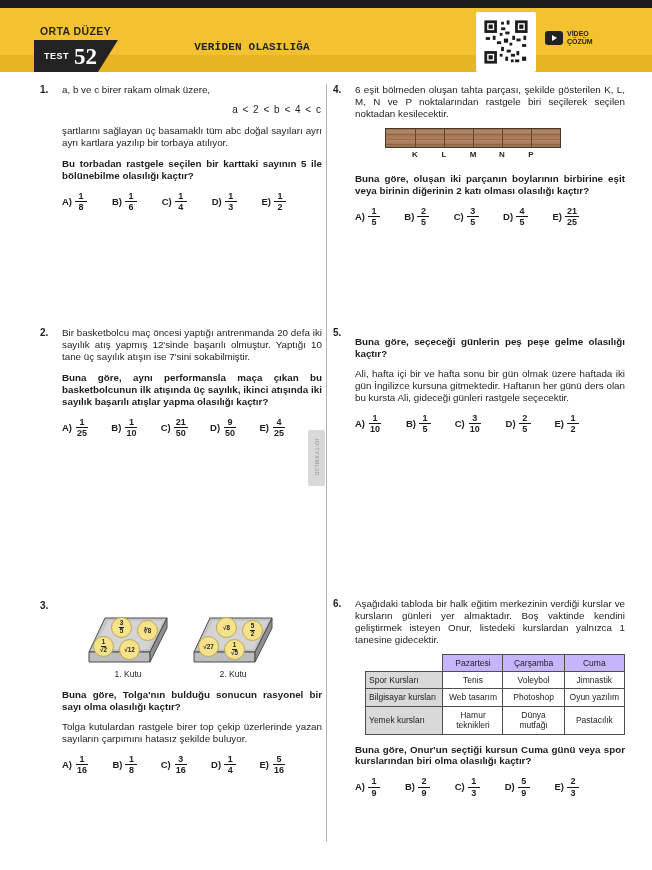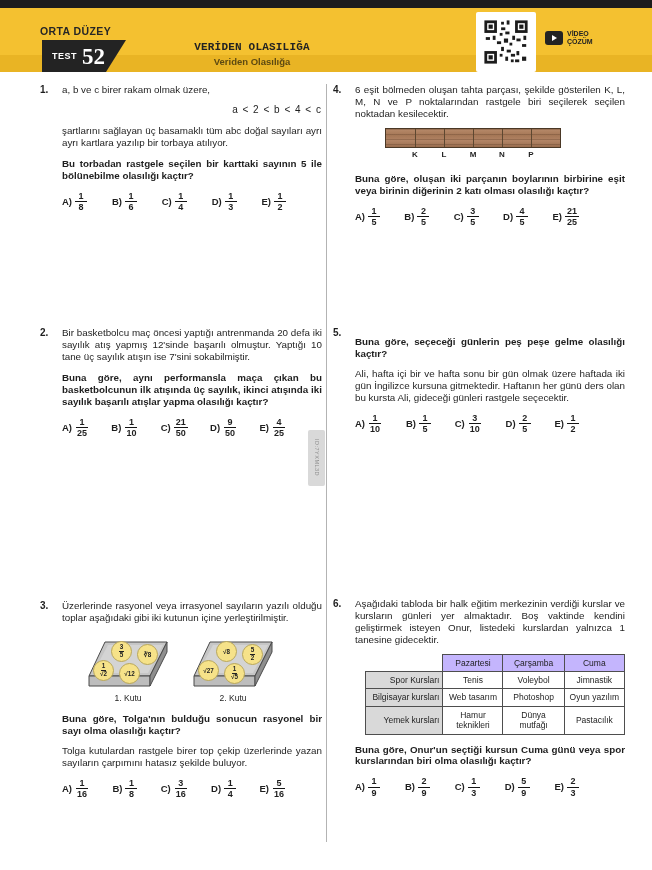--- a/index.html
+++ b/index.html
@@ -5,21 +5,21 @@
   html,body{margin:0;padding:0;background:#e8e8e8;}
   .page{position:relative;width:652px;height:870px;background:#ffffff;overflow:hidden;
         font-family:"Liberation Sans",sans-serif;color:#1e1e1e;}
   
   .top-strip{position:absolute;left:0;top:0;width:652px;height:8px;background:#1d1d1d;}
   .yellow-band{position:absolute;left:0;top:8px;width:652px;height:64px;background:#f4c130;}
   .sub-band{position:absolute;left:0;top:55px;width:652px;height:17px;background:#e9b424;}
   .brand{position:absolute;left:40px;top:25px;font-size:10.5px;font-weight:800;letter-spacing:.4px;color:#262626;}
   .test-banner{position:absolute;left:34px;top:40px;width:84px;height:32px;background:#232323;
         clip-path:polygon(0 0,100% 0,calc(100% - 20px) 100%,0 100%);
-        display:flex;align-items:center;padding-left:10px;box-sizing:border-box;gap:5px;margin-left:8px;}
+        display:flex;align-items:center;padding-left:10px;box-sizing:border-box;gap:5px;}
   .test-word{color:#fff;font-size:9px;font-weight:700;letter-spacing:.5px;}
   .test-number{color:#fff;font-size:23px;font-weight:700;font-family:"Liberation Serif",serif;line-height:1;}
   .center-title{position:absolute;left:127px;top:41px;width:250px;text-align:center;}
   .center-title .t1{font-size:11px;font-weight:800;color:#232323;letter-spacing:.2px;font-family:Liberation Mono, monospace;}
   .center-title .t2{font-size:9.5px;font-weight:700;color:#5d4a12;margin-top:3px;}
   .qr-box{position:absolute;left:476px;top:12px;width:60px;height:60px;background:#fff;border-radius:2px;
         display:flex;align-items:center;justify-content:center;}
   .video-btn{position:absolute;left:545px;top:30px;display:flex;align-items:center;cursor:pointer;}
   .play-icon{width:18px;height:14px;background:#232323;border-radius:3px;display:flex;align-items:center;justify-content:center;}
   .play-icon::after{content:"";display:block;width:0;height:0;border-left:5px solid #fff;
@@ -78,41 +78,40 @@
   .plank-labels{position:relative;height:12px;margin-top:2px;}
   .plabel{position:absolute;width:12px;text-align:center;font-size:8px;font-weight:700;}
   .plabel:nth-of-type(1){left:24px;}
   .plabel:nth-of-type(2){left:53px;}
   .plabel:nth-of-type(3){left:82px;}
   .plabel:nth-of-type(4){left:111px;}
   .plabel:nth-of-type(5){left:140px;}
   
   .course-table{border-collapse:collapse;font-size:8.5px;margin:7px 0 8px 10px;color:#1e1e1e;}
   .course-table td,.course-table th{border:1px solid #4e4e4e;padding:3px 3px;font-weight:400;}
-  .course-table th{background:#d9d9d9;text-align:right;width:80px;}
+  .course-table th{background:#d9d9d9;text-align:left;width:80px;}
   .course-table td{text-align:center;}
   .course-table .day-head{background:#c4b5fd;width:58px;}
   .course-table .blank{border:none;background:#fff;}
 </style>
 </head>
 <body>
 
 <div class="page">
 
   <div class="top-strip"></div>
   <div class="yellow-band"></div>
   <div class="sub-band"></div>
   <div class="brand">ORTA DÜZEY</div>
   <div class="test-banner">
     <span class="test-word">TEST</span>
     <span class="test-number">52</span>
   </div>
   <div class="center-title">
     <div class="t1">VERİDEN OLASILIĞA</div>
-    <div class="t2">Veriden Olasılığa</div>
   </div>
   <div class="qr-box">
     <svg width="46" height="46" viewBox="0 0 33 33">
       <rect width="33" height="33" fill="#fff"></rect>
       <g fill="#1c1c1c">
         <rect x="1" y="1" width="9" height="9"></rect>
           <rect x="23" y="1" width="9" height="9"></rect>
           <rect x="1" y="23" width="9" height="9"></rect>
         <rect x="3" y="3" width="5" height="5" fill="#fff"></rect>
           <rect x="25" y="3" width="5" height="5" fill="#fff"></rect>
@@ -255,21 +254,20 @@
               <span class="fd">25</span>
             </span>
           </span>
         </div>
     </div>
   </div>
 
   <div class="q q-left" style="top:600px;">
     <span class="qnum">3.</span>
     <div class="qbody">
-      <p class="para">Üzerlerinde rasyonel veya irrasyonel sayıların yazılı olduğu toplar aşağıdaki gibi iki kutunun içine yerleştirilmiştir.</p>
       <div class="fig3">
 
           <div class="kutu">
             <svg width="80" height="48" viewBox="0 0 80 48">
               <path d="M17,1 H79 L62,35 H1 Z" fill="#c6c6c6" stroke="#4a4a4a" stroke-width="1"></path>
               <path d="M20,4 H75 L60,32 H5 Z" fill="#d4d4d4"></path>
               <path d="M1,35 H62 V45 H1 Z" fill="#bdbdbd" stroke="#4a4a4a" stroke-width="1"></path>
               <path d="M62,35 L79,1 V11 L62,45 Z" fill="#8e8e8e" stroke="#4a4a4a" stroke-width="1"></path>
             </svg>
             <div class="balls">

